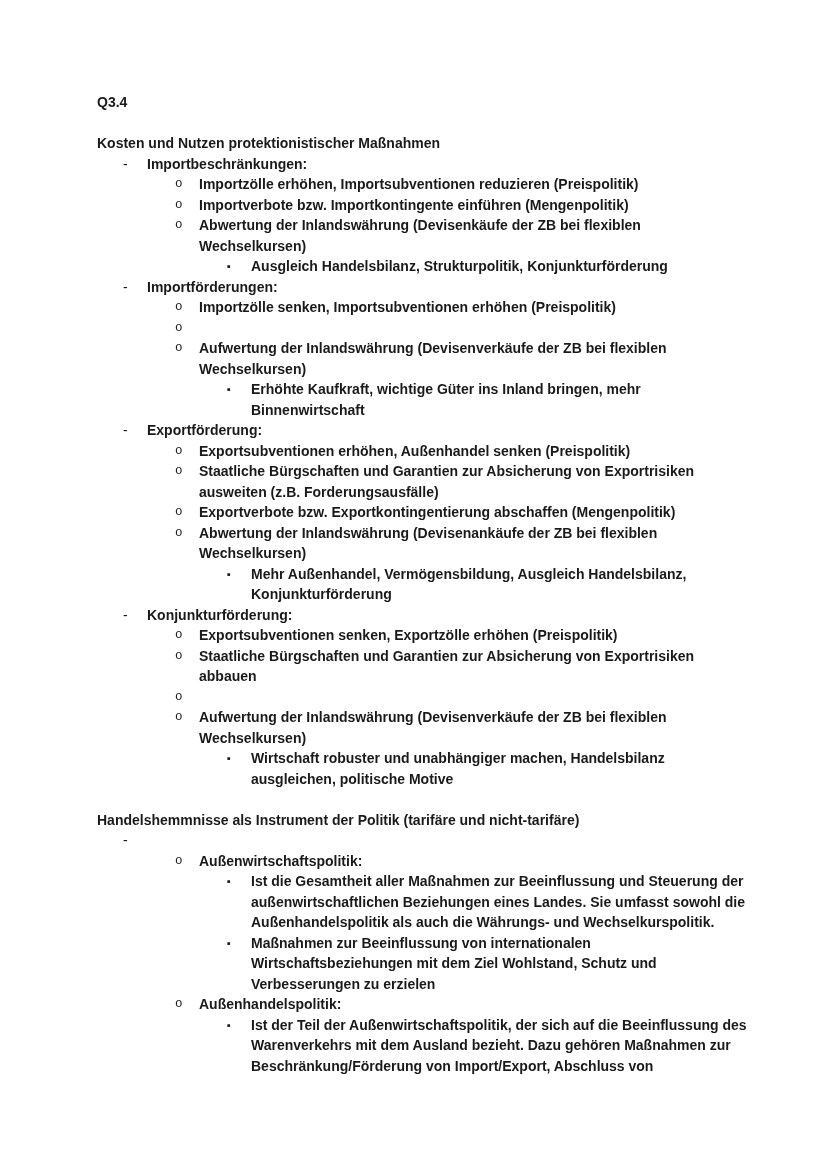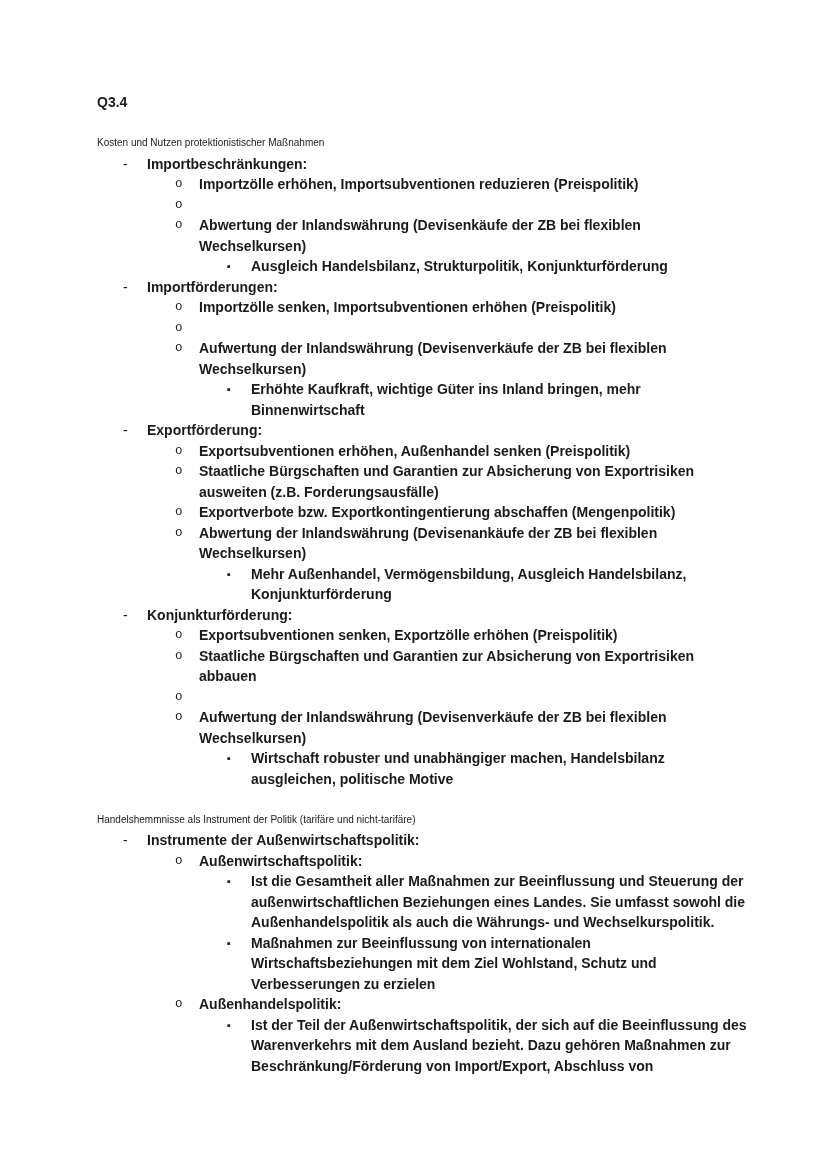--- a/index.html
+++ b/index.html
@@ -22,22 +22,22 @@
   }
   .doc-title p {
     margin: 0;
     font-weight: bold;
   }
   .section {
     margin-top: 20.5px;
   }
   .section .heading {
     margin: 0;
-    font-size: 10px;
-    font-weight: normal;
+    font-size: 14px;
+    font-weight: bold;
     line-height: 20.5px;
   }
   .li {
     display: flex;
     align-items: flex-start;
   }
   .li .marker {
     flex: 0 0 auto;
     text-align: left;
   }
@@ -69,20 +69,21 @@
     <span class="text">Importbeschränkungen:</span>
   </div>
 
   <div class="li lvl2">
     <span class="marker">o</span>
     <span class="text">Importzölle erhöhen, Importsubventionen reduzieren (Preispolitik)</span>
   </div>
 
   <div class="li lvl2">
     <span class="marker">o</span>
+    <span class="text">Importverbote bzw. Importkontingente einführen (Mengenpolitik)</span>
   </div>
 
   <div class="li lvl2">
     <span class="marker">o</span>
     <span class="text">Abwertung der Inlandswährung (Devisenkäufe der ZB bei flexiblen
 Wechselkursen)</span>
   </div>
 
   <div class="li lvl3">
     <span class="marker">▪</span>
@@ -180,21 +181,20 @@
 ausgleichen, politische Motive</span>
   </div>
 </div>
   </section>
 
   <section class="section">
     <h2 class="heading">Handelshemmnisse als Instrument der Politik (tarifäre und nicht-tarifäre)</h2>
     <div class="items">
   <div class="li lvl1">
     <span class="marker">-</span>
-    <span class="text">Instrumente der Außenwirtschaftspolitik:</span>
   </div>
 
   <div class="li lvl2">
     <span class="marker">o</span>
     <span class="text">Außenwirtschaftspolitik:</span>
   </div>
 
   <div class="li lvl3">
     <span class="marker">▪</span>
     <span class="text">Ist die Gesamtheit aller Maßnahmen zur Beeinflussung und Steuerung der

